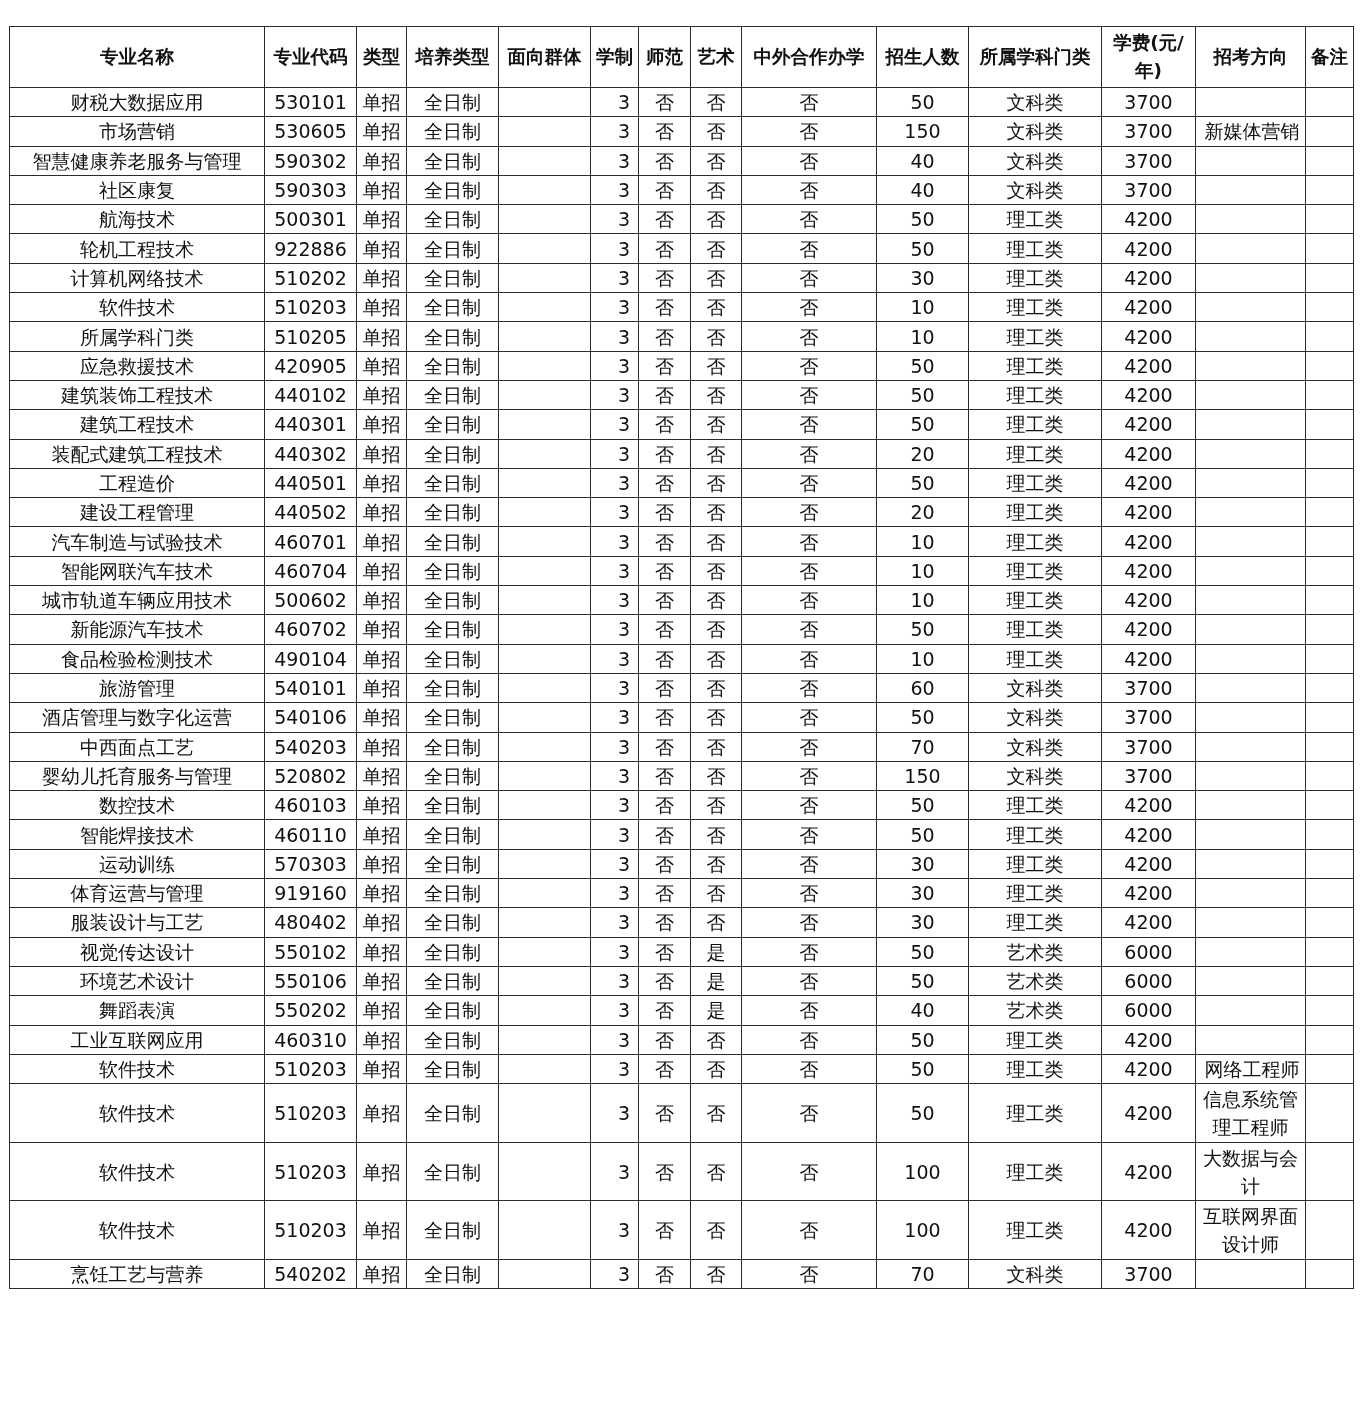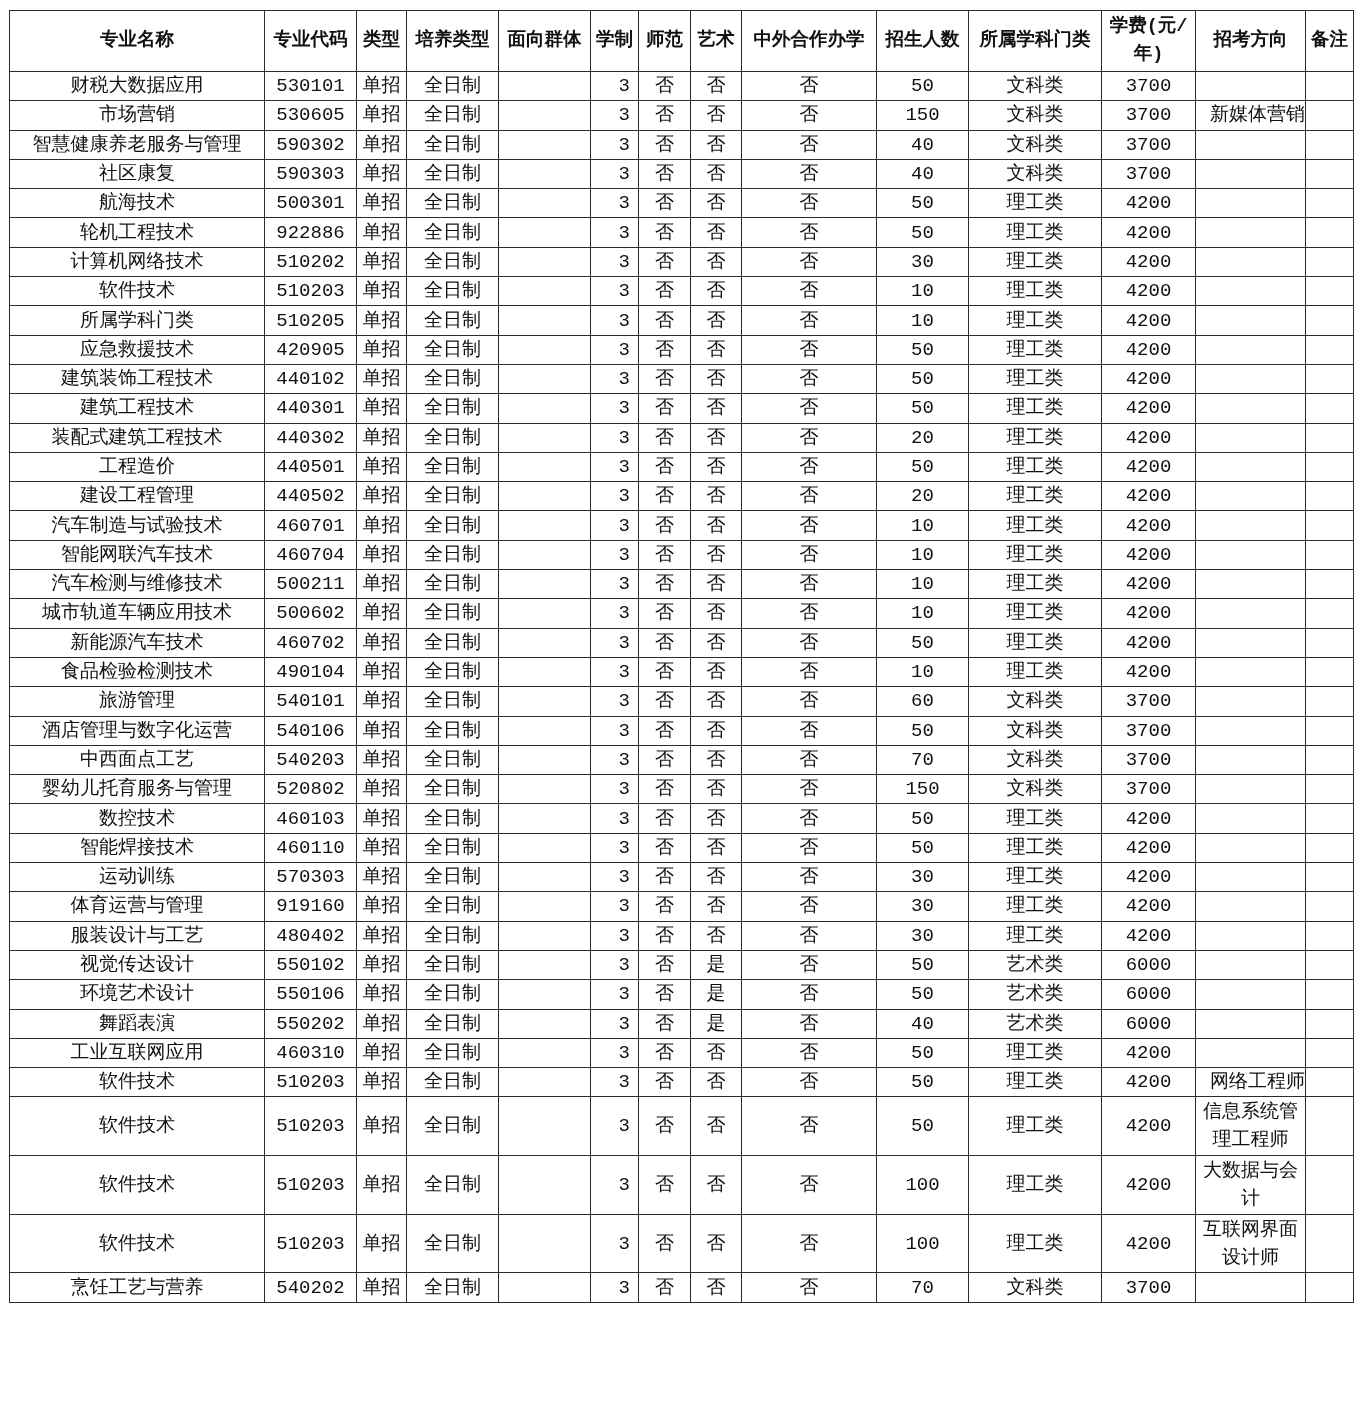--- a/index.html
+++ b/index.html
@@ -1,26 +1,26 @@
 <!DOCTYPE html>
 <html><head>
 <meta charset="utf-8">
 <style>
   html, body { margin:0; padding:0; background:#ffffff; }
   body { width:1366px; height:1422px; position:relative; overflow:hidden;
          font-family:"DejaVu Sans","Liberation Sans",sans-serif; color:#111; }
-  table { position:absolute; left:9px; top:10px; border-collapse:collapse; table-layout:fixed;font-family:Liberation Mono, monospace; }
+  table { position:absolute; left:9px; top:26px; border-collapse:collapse; table-layout:fixed; }
   td, th { border:1.5px solid #2b2b2b; padding:0; text-align:center; vertical-align:middle;
            font-size:19px; line-height:22px; white-space:nowrap; overflow:hidden; }
   th { font-weight:bold; height:60px; font-size:18.5px; }
   tr.r td { height:28.3px; }
   tr.tall td { height:57.7px; }
   td.wrap, th.wrap { white-space:normal; line-height:28px; }
   td.num-r { text-align:right; padding-right:8px; }
-  td.left { text-align:right; padding-left:3px; }
+  td.left { text-align:center; padding-left:3px; }
 </style>
 </head>
 <body>
 
 <table>
   <colgroup>
     <col style="width:255px">
       <col style="width:92px">
       <col style="width:50px">
       <col style="width:92px">
@@ -320,36 +320,20 @@
         <td>否</td>
         <td>否</td>
         <td>否</td>
         <td>10</td>
         <td>理工类</td>
         <td>4200</td>
         <td class="left"></td>
         <td></td>
       </tr>
       <tr class="r">
-        <td>汽车检测与维修技术</td>
-        <td>500211</td>
-        <td>单招</td>
-        <td>全日制</td>
-        <td></td>
-        <td class="num-r">3</td>
-        <td>否</td>
-        <td>否</td>
-        <td>否</td>
-        <td>10</td>
-        <td>理工类</td>
-        <td>4200</td>
-        <td class="left"></td>
-        <td></td>
-      </tr>
-      <tr class="r">
         <td>城市轨道车辆应用技术</td>
         <td>500602</td>
         <td>单招</td>
         <td>全日制</td>
         <td></td>
         <td class="num-r">3</td>
         <td>否</td>
         <td>否</td>
         <td>否</td>
         <td>10</td>

